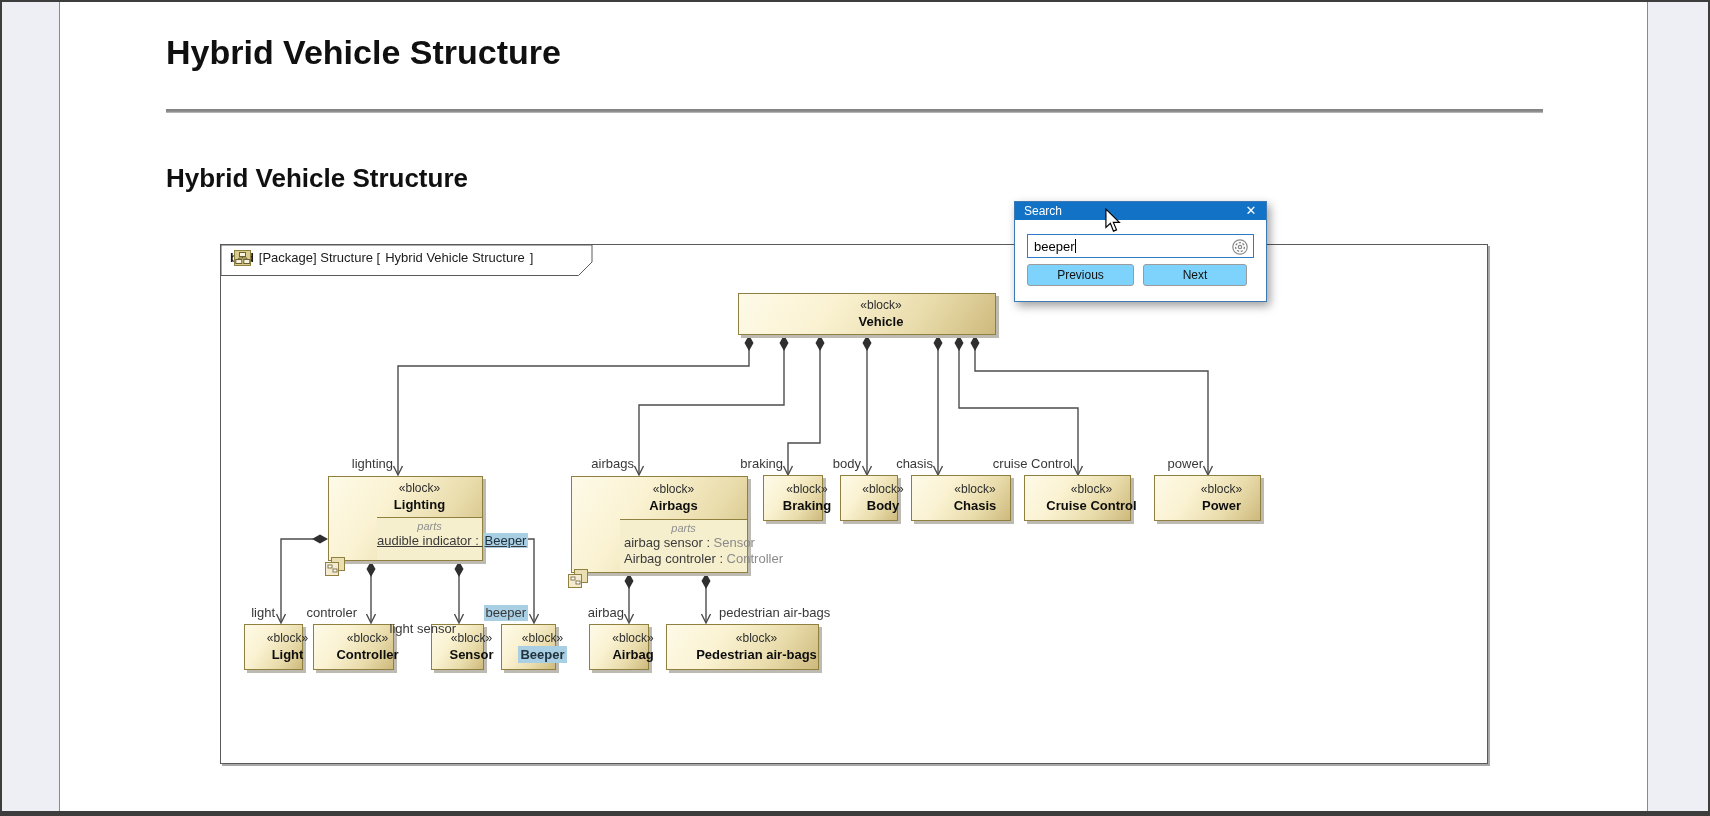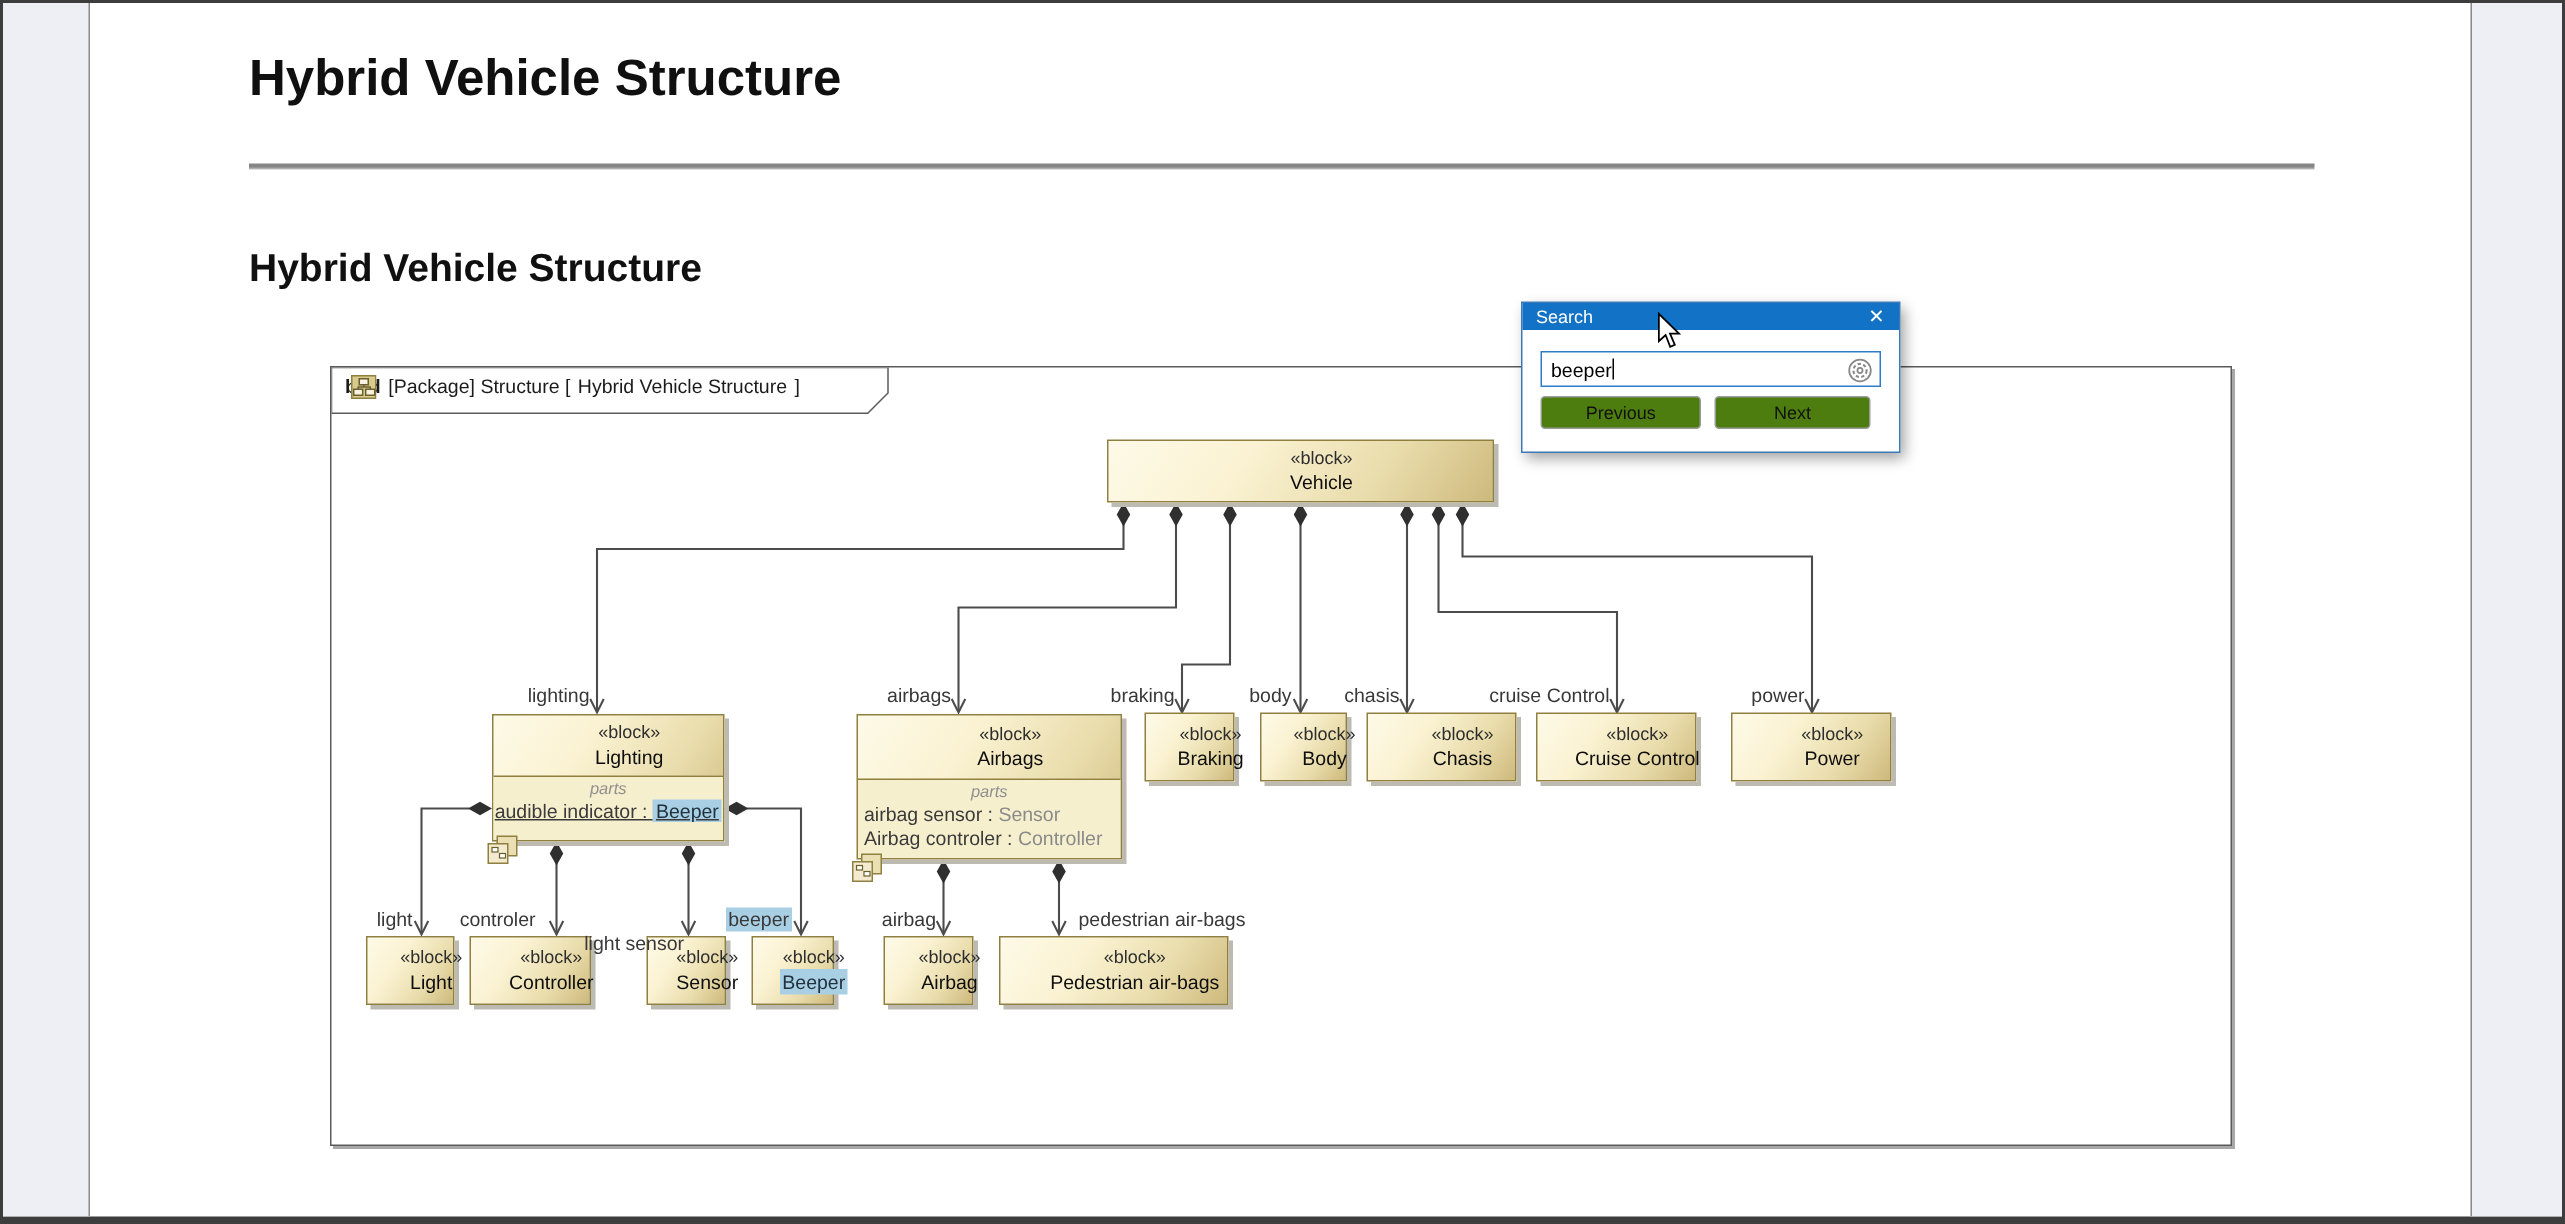--- a/index.html
+++ b/index.html
@@ -26,22 +26,22 @@
 
   .conn{position:absolute;left:0;top:0;pointer-events:none;}
 
   
   .block{position:absolute;box-sizing:border-box;border:1px solid #8f8040;
          background:linear-gradient(125deg,#fefaе8 0%,#faf2d2 35%,#e9dcab 70%,#cdb97c 100%);
          background:linear-gradient(125deg,#fefae8 0%,#faf2d2 35%,#e9dcab 70%,#cdb97c 100%);
          box-shadow:3px 3px 0 #bdbab2;display:flex;flex-direction:column;}
   .bhead{flex:0 0 auto;display:flex;flex-direction:column;justify-content:center;align-items:center;height:100%;margin-left:28px;}
   .stype{font-size:12px;color:#2e2e2e;line-height:15px;}
-  .bname{font-size:13px;font-weight:normal;color:#0d0d0d;line-height:17px;white-space:nowrap;text-align:center;}
-  .compartment{border-top:1px solid #8f8040;background:#f6efce;flex:1 1 auto;padding-top:2px;}
+  .bname{font-size:13px;font-weight:bold;color:#0d0d0d;line-height:17px;white-space:nowrap;text-align:center;}
+  .compartment{border-top:1px solid #8f8040;background:#f6efce;flex:1 1 auto;padding-top:2px;margin-left:48px;}
   .parts-kw{font-size:11px;font-style:italic;color:#8f8f8f;text-align:center;line-height:13px;}
   .pline{font-size:13px;color:#3a3a3a;line-height:16px;padding-left:4px;white-space:nowrap;}
   .pline.centered{text-align:center;padding-left:0;text-decoration:underline;}
   .ptype{color:#8a8a8a;}
   .hl{background:#a9cfe4;color:#21323c;padding:0 2px;}
 
   .elabel{position:absolute;font-size:13px;color:#383838;white-space:nowrap;line-height:16px;}
 
   .deco-icon{position:absolute;}
 
@@ -50,21 +50,21 @@
           border:1px solid #3c79b5;box-shadow:3px 4px 9px rgba(0,0,0,.38);z-index:50;}
   .dlg-title{position:absolute;left:0;top:0;right:0;height:18px;background:#1272c6;color:#fff;
              font-size:12px;line-height:18px;padding-left:9px;box-sizing:border-box;}
   .dlg-close{position:absolute;right:7px;top:0;width:16px;height:18px;color:#fff;font-size:13px;
              line-height:18px;text-align:center;cursor:default;}
   .dlg-input{position:absolute;left:12px;top:32px;width:227px;height:24px;box-sizing:border-box;
              border:1px solid #2e7cc9;background:#fff;font-size:13px;color:#000;
              display:flex;align-items:center;padding-left:6px;}
   .caret{display:inline-block;width:1px;height:14px;background:#000;margin-left:1px;}
   .gear{position:absolute;right:4px;top:3px;}
-  .dlg-btn{position:absolute;top:62px;height:22px;box-sizing:border-box;background:#4d7c0f;
+  .dlg-btn{position:absolute;top:62px;height:22px;box-sizing:border-box;background:#7dd3fc;
            border:1px solid #9b9b9b;border-radius:3px;font-size:12px;color:#111;text-align:center;
            line-height:20px;}
   .btn-prev{left:12px;width:107px;}
   .btn-next{left:128px;width:104px;}
 
   .cursor{position:absolute;left:1101px;top:206px;z-index:60;pointer-events:none;}
 </style>
 </head>
 <body>
 

